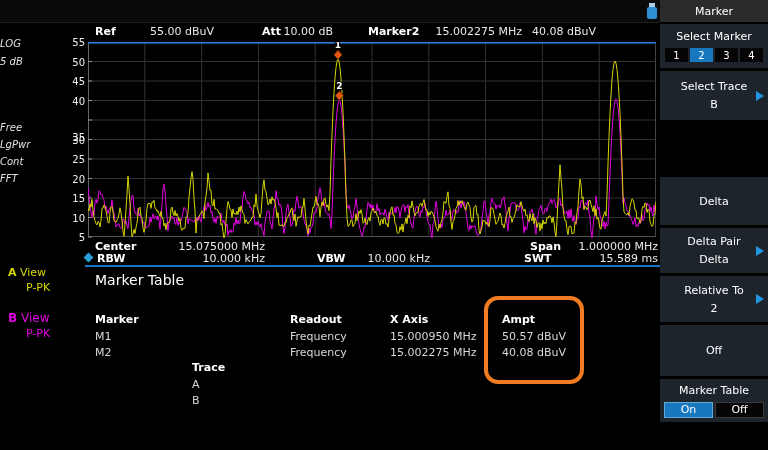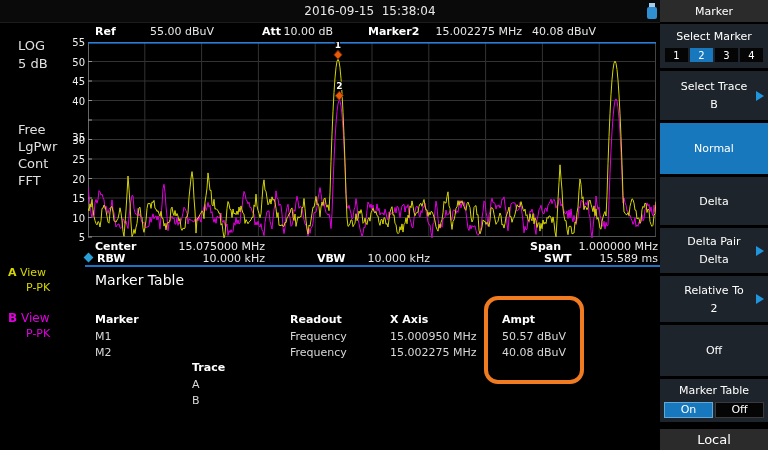--- a/index.html
+++ b/index.html
@@ -6,21 +6,21 @@
   body{width:768px;height:450px;position:relative;overflow:hidden;
        font-family:"DejaVu Sans","Liberation Sans",sans-serif;color:#e8e8e8;
        -webkit-font-smoothing:antialiased;}
   .abs{position:absolute;}
   
   #topbar{left:0;top:0;width:768px;height:22px;background:#0a0a0a;border-bottom:1px solid #1c1c1c;}
   #logo{left:8px;top:2px;font-size:17px;font-weight:800;letter-spacing:.5px;color:#fff;font-style:normal;}
   #datetime{left:85px;top:4px;width:570px;text-align:center;font-size:12px;color:#e8e8e8;white-space:pre;}
   #usb{left:645px;top:3px;}
   
-  .side-label{left:18px;font-size:13px;color:#e0e0e0;}
+  .side-label{left:0;font-size:10px;color:#e0e0e0;font-style:italic;}
   .tr-a{color:#d6d600;} .tr-b{color:#e000e0;}
   .tr-prefix{font-weight:bold;}
   
   .gh{top:25px;height:14px;font-size:11px;}
   .bold{font-weight:bold;color:#fff;}
   .rt{text-align:right;}
   
   #plot{left:88px;top:42px;width:568px;height:196px;}
   .ytick{position:absolute;left:62px;width:23px;text-align:right;font-size:10px;color:#f0f0f0;}
   
@@ -51,21 +51,20 @@
   .tg{display:flex;gap:2px;margin-top:5px;}
   .tg-cell{width:47px;height:14px;font-size:11px;display:flex;align-items:center;justify-content:center;}
   .tg-on{background:#1878be;border:1px solid #63a9d8;}
   .tg-off{background:#050505;border:1px solid #3a3a3a;}
   #local-btn{font-size:13px;font-weight:normal;}
 </style>
 </head>
 <body>
 
 <div id="topbar" class="abs">
-  <div id="datetime" class="abs">2016-09-15  15:38:04</div>
   <svg id="usb" class="abs" width="13" height="17">
     <rect x="4" y="0" width="6" height="5" fill="#a8cde8"></rect>
     <rect x="2" y="4" width="10" height="12" rx="2" fill="#2f8fd0"></rect>
   </svg>
 </div>
 
 <div class="abs side-label" style="top:38px">LOG</div>
 <div class="abs side-label" style="top:56px">5 dB</div>
 <div class="abs side-label" style="top:122px">Free</div>
 <div class="abs side-label" style="top:139px">LgPwr</div>
@@ -149,21 +148,21 @@
 <div class="abs ft bold" style="left:95px;top:240px">Center</div>
 <div class="abs ft rt" style="left:135px;top:240px;width:130px">15.075000 MHz</div>
 <div class="abs ft bold" style="left:530px;top:240px">Span</div>
 <div class="abs ft rt" style="left:545px;top:240px;width:113px">1.000000 MHz</div>
 
 <div id="rbw-bullet" class="abs"></div>
 <div class="abs ft bold" style="left:97px;top:252px">RBW</div>
 <div class="abs ft rt" style="left:135px;top:252px;width:130px">10.000 kHz</div>
 <div class="abs ft bold" style="left:317px;top:252px">VBW</div>
 <div class="abs ft rt" style="left:340px;top:252px;width:90px">10.000 kHz</div>
-<div class="abs ft bold" style="left:544px;top:252px">SWT</div>
+<div class="abs ft bold" style="left:524px;top:252px">SWT</div>
 <div class="abs ft rt" style="left:545px;top:252px;width:113px">15.589 ms</div>
 
 <div id="blue-divider" class="abs"></div>
 
 <div id="mt-title" class="abs">Marker Table</div>
 <div class="mt-cell mt-h mtc0" style="top:313px">Marker</div>
 <div class="mt-cell mt-h mtc1" style="top:313px">Trace</div>
 <div class="mt-cell mt-h mtc2" style="top:313px">Readout</div>
 <div class="mt-cell mt-h mtc3" style="top:313px">X Axis</div>
 <div class="mt-cell mt-h mtc4" style="top:313px">Ampt</div>
@@ -198,23 +197,20 @@
         <div class="sm-opt">4</div>
       </div>
   </div>
 
   <div class="menu-block" style="top:71px;height:49px">
     <div class="mb-label">Select Trace</div>
     <div class="mb-value">B</div>
     <div class="arrow"></div>
   </div>
 
-  <div class="menu-block menu-sel" style="top:123px;height:51px">
-    <div class="mb-label">Normal</div>
-  </div>
 
   <div class="menu-block" style="top:177px;height:48px">
     <div class="mb-label">Delta</div>
   </div>
 
   <div class="menu-block" style="top:228px;height:45px">
     <div class="mb-label">Delta Pair</div>
     <div class="mb-value">Delta</div>
     <div class="arrow"></div>
   </div>
@@ -230,16 +226,13 @@
   </div>
 
   <div class="menu-block" style="top:379px;height:43px">
     <div class="mb-label">Marker Table</div>
     <div class="tg">
       <div class="tg-cell tg-on">On</div>
       <div class="tg-cell tg-off">Off</div>
     </div>
   </div>
 
-  <div class="menu-block menu-gray" style="top:429px;height:21px">
-    <div id="local-btn">Local</div>
-  </div>
 </div>
 
 </body></html>

